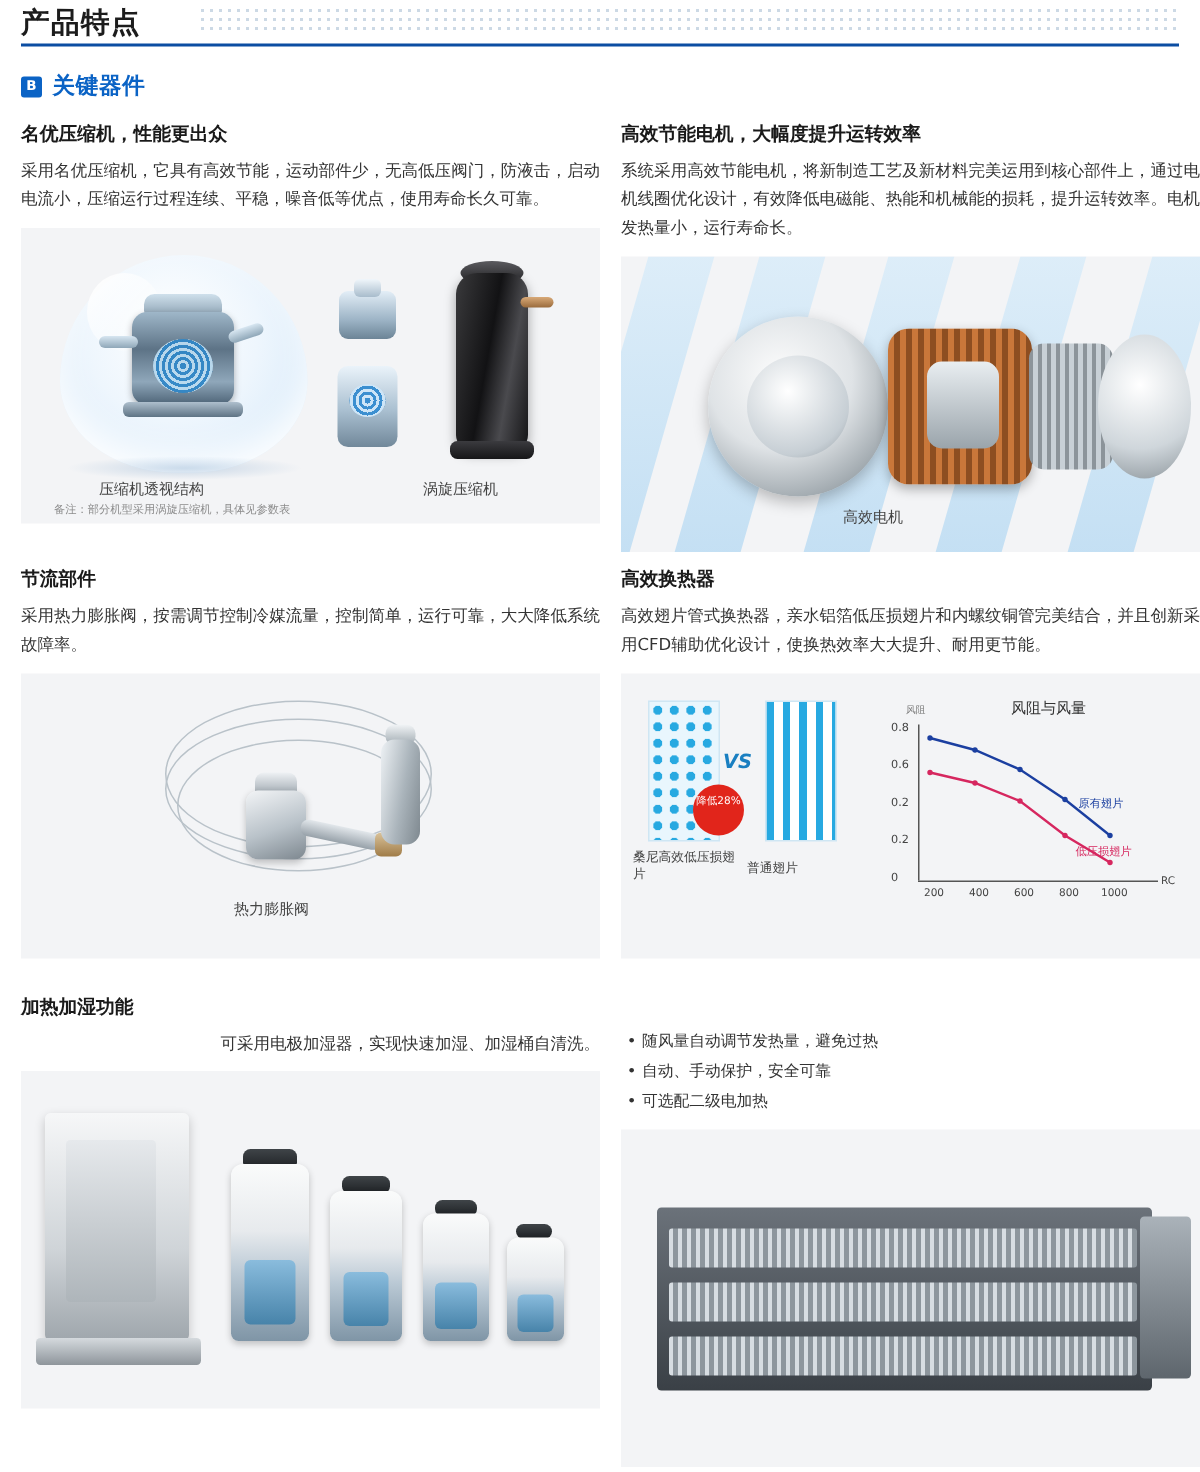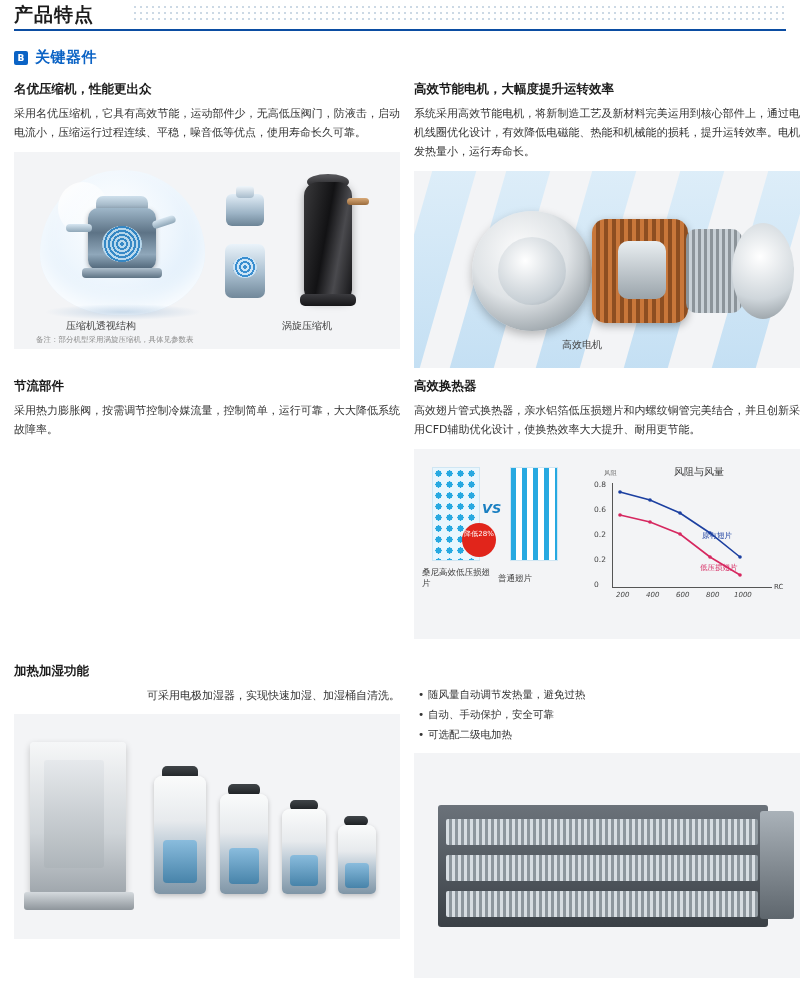--- a/index.html
+++ b/index.html
@@ -417,36 +417,37 @@
     background: #555;
   }
   .ylab {
     position: absolute;
     left: 10px;
     font-size: 7.5px; color: #444;
   }
   .xlab {
     position: absolute;
     top: 128px;
-    font-size: 7px; color: #444; font-style: italic;
+    font-size: 7px; color: #444;
   }
   .axis-name-y {
     position: absolute;
     left: 20px; top: 6px;
     font-size: 6.5px; color: #777;
   }
   .axis-name-x {
     position: absolute;
     left: 190px; top: 120px;
     font-size: 7px; color: #444;
   }
   .series-label {
     position: absolute;
     font-size: 7.5px;
     white-space: nowrap;
+    margin-left: 17px;
   }
   .badge-circle {
     position: absolute;
     left: 48px; top: 74px;
     width: 34px; height: 34px;
     border-radius: 50%;
     background: #e1251b;
     color: #fff;
     font-size: 7px;
     line-height: 1.25;
@@ -600,20 +601,32 @@
         <div class="motor-stator"></div>
         <div class="motor-rotor"></div>
         <div class="motor-end"></div>
         <div class="cap cap1">高效电机</div>
       </div>
     </div>
 
     <div class="block">
       <div class="block-title">节流部件</div>
       <p class="block-body">采用热力膨胀阀，按需调节控制冷媒流量，控制简单，运行可靠，大大降低系统故障率。</p>
+      <div class="figure fig3">
+        <div class="coil-outline"></div>
+        <div class="coil-outline b"></div>
+        <div class="coil-outline c"></div>
+        <div class="valve-cap"></div>
+        <div class="valve-body"></div>
+        <div class="valve-arm"></div>
+        <div class="valve-nut"></div>
+        <div class="valve-cap-tube"></div>
+        <div class="valve-tube"></div>
+        <div class="cap cap1">热力膨胀阀</div>
+      </div>
     </div>
 
     <div class="block">
       <div class="block-title">高效换热器</div>
       <p class="block-body">高效翅片管式换热器，亲水铝箔低压损翅片和内螺纹铜管完美结合，并且创新采用CFD辅助优化设计，使换热效率大大提升、耐用更节能。</p>
       <div class="figure fig4">
         <div class="fin-panel-a"></div>
         <div class="vs-badge">VS</div>
         <div class="fin-panel-b"></div>
         <div class="cap cap-a">桑尼高效低压损翅片</div>

